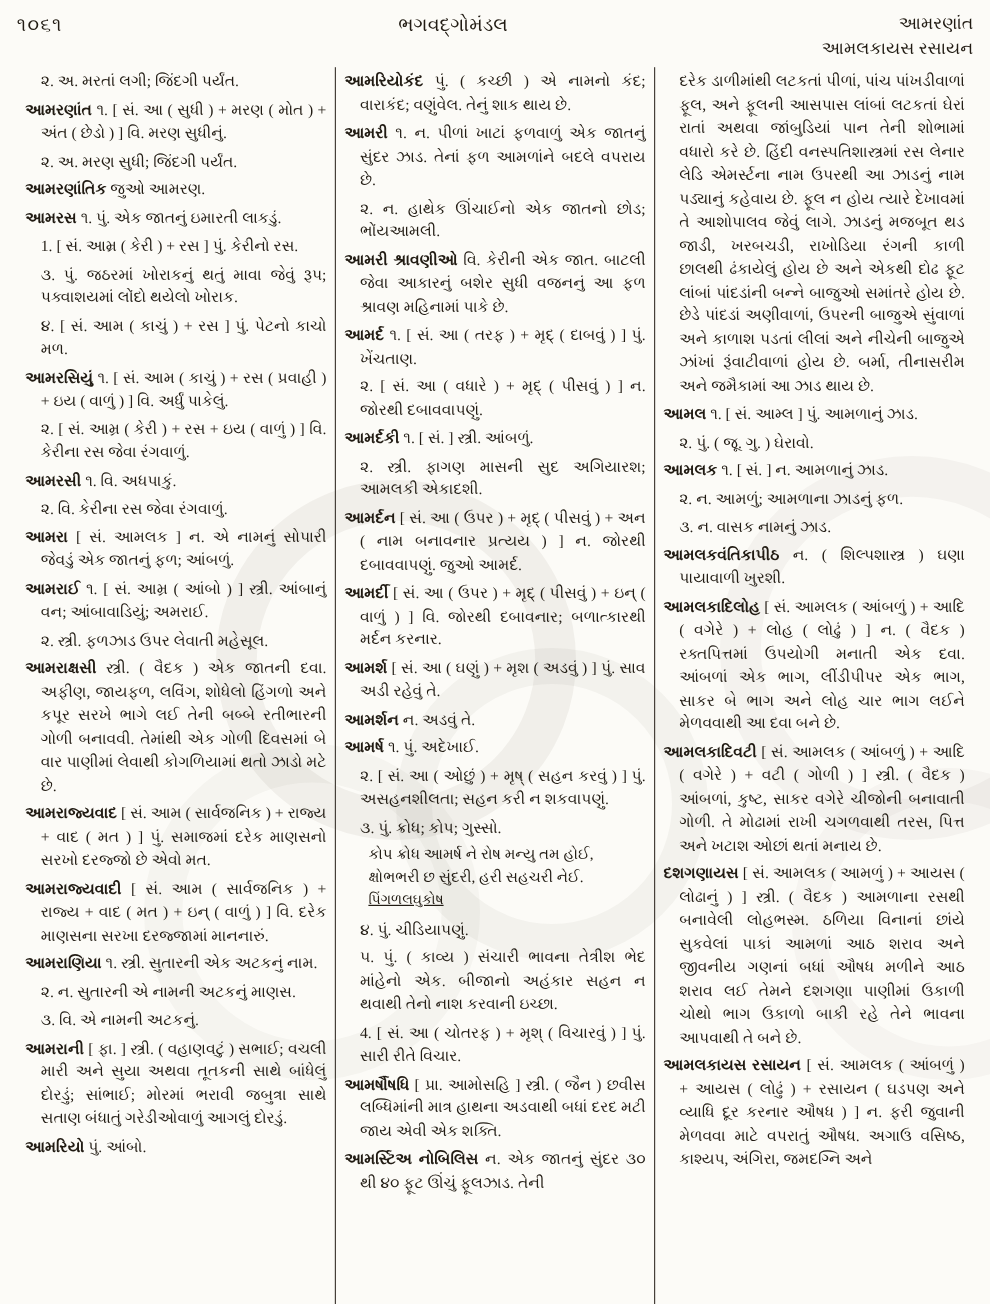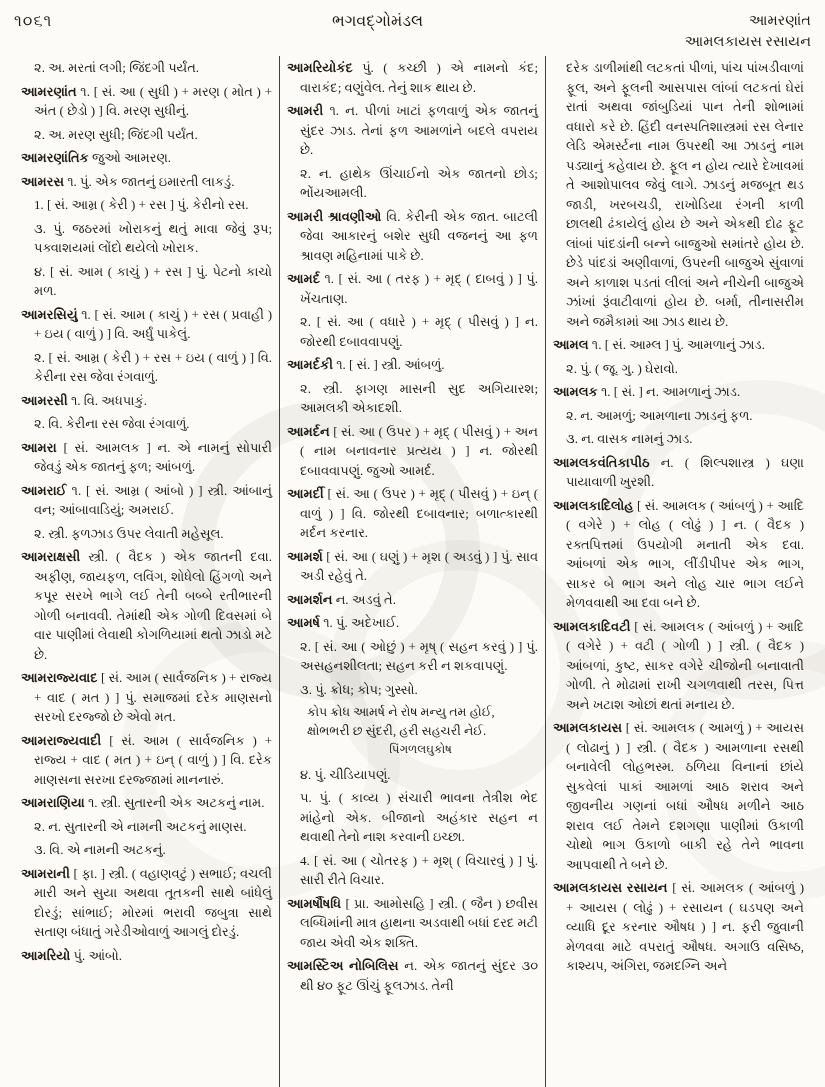--- a/index.html
+++ b/index.html
@@ -29,21 +29,21 @@
   .col { flex: 1 1 0; padding: 2px 7px 0 7px; overflow: hidden; }
   .col + .col { border-left: 1px solid #46403a; }
 
   .entry, .sense { font-size: 13px; line-height: 1.5; text-align: justify; margin-bottom: 4px; }
   .entry { padding-left: 13px; text-indent: -13px; }
   .sense { padding-left: 13px; text-indent: 0; }
   .hw { font-weight: bold; }
 
   .verse { padding-left: 20px; margin: 2px 0 6px 0; font-size: 12.6px; line-height: 1.5; }
   .vline { white-space: normal; }
-  .vsource { text-align: center; font-size: 11.8px; padding-right: 4px; }
+  .vsource { text-align: left; font-size: 11.8px; padding-right: 4px; text-decoration: underline; }
 </style>
 </head>
 <body>
 
 <div class="watermark">
   <div class="ring r1"></div>
   <div class="ring r2"></div>
   <div class="ring r3"></div>
   <div class="ring r4"></div>
   <div class="ring r5"></div>
@@ -115,17 +115,17 @@
     <div class="col">
         <p class="sense">દરેક ડાળીમાંથી લટકતાં પીળાં, પાંચ પાંખડીવાળાં ફૂલ, અને ફૂલની આસપાસ લાંબાં લટકતાં ઘેરાં રાતાં અથવા જાંબુડિયાં પાન તેની શોભામાં વધારો કરે છે. હિંદી વનસ્પતિશાસ્ત્રમાં રસ લેનાર લેડિ એમર્સ્ટના નામ ઉપરથી આ ઝાડનું નામ પડ્યાનું કહેવાય છે. ફૂલ ન હોય ત્યારે દેખાવમાં તે આશોપાલવ જેવું લાગે. ઝાડનું મજબૂત થડ જાડી, ખરબચડી, રાખોડિયા રંગની કાળી છાલથી ઢંકાયેલું હોય છે અને એકથી દોઢ ફૂટ લાંબાં પાંદડાંની બન્ને બાજુઓ સમાંતરે હોય છે. છેડે પાંદડાં અણીવાળાં, ઉપરની બાજુએ સુંવાળાં અને કાળાશ પડતાં લીલાં અને નીચેની બાજુએ ઝાંખાં રૂંવાટીવાળાં હોય છે. બર્મા, તીનાસરીમ અને જમૈકામાં આ ઝાડ થાય છે.</p>
         <p class="entry"><b class="hw">આમલ </b>૧. [ સં. આમ્લ ] પું. આમળાનું ઝાડ.</p>
         <p class="sense">૨. પું. ( જૂ. ગુ. ) ઘેરાવો.</p>
         <p class="entry"><b class="hw">આમલક </b>૧. [ સં. ] ન. આમળાનું ઝાડ.</p>
         <p class="sense">૨. ન. આમળું; આમળાના ઝાડનું ફળ.</p>
         <p class="sense">૩. ન. વાસક નામનું ઝાડ.</p>
         <p class="entry"><b class="hw">આમલકવંતિકાપીઠ </b>ન. ( શિલ્પશાસ્ત્ર ) ઘણા પાયાવાળી ખુરશી.</p>
         <p class="entry"><b class="hw">આમલકાદિલોહ </b>[ સં. આમલક ( આંબળું ) + આદિ ( વગેરે ) + લોહ ( લોઢું ) ] ન. ( વૈદક ) રક્તપિત્તમાં ઉપયોગી મનાતી એક દવા. આંબળાં એક ભાગ, લીંડીપીપર એક ભાગ, સાકર બે ભાગ અને લોહ ચાર ભાગ લઈને મેળવવાથી આ દવા બને છે.</p>
         <p class="entry"><b class="hw">આમલકાદિવટી </b>[ સં. આમલક ( આંબળું ) + આદિ ( વગેરે ) + વટી ( ગોળી ) ] સ્ત્રી. ( વૈદક ) આંબળાં, કુષ્ટ, સાકર વગેરે ચીજોની બનાવાતી ગોળી. તે મોઢામાં રાખી ચગળવાથી તરસ, પિત્ત અને ખટાશ ઓછાં થતાં મનાય છે.</p>
-        <p class="entry"><b class="hw">આમલકાયસ </b>[ સં. આમલક ( આમળું ) + આયસ ( લોઢાનું ) ] સ્ત્રી. ( વૈદક ) આમળાના રસથી બનાવેલી લોહભસ્મ. ઠળિયા વિનાનાં છાંયે સુકવેલાં પાકાં આમળાં આઠ શરાવ અને જીવનીય ગણનાં બધાં ઔષધ મળીને આઠ શરાવ લઈ તેમને દશગણા પાણીમાં ઉકાળી ચોથો ભાગ ઉકાળો બાકી રહે તેને ભાવના આપવાથી તે બને છે.</p>
+        <p class="entry"><b class="hw">દશગણાયસ </b>[ સં. આમલક ( આમળું ) + આયસ ( લોઢાનું ) ] સ્ત્રી. ( વૈદક ) આમળાના રસથી બનાવેલી લોહભસ્મ. ઠળિયા વિનાનાં છાંયે સુકવેલાં પાકાં આમળાં આઠ શરાવ અને જીવનીય ગણનાં બધાં ઔષધ મળીને આઠ શરાવ લઈ તેમને દશગણા પાણીમાં ઉકાળી ચોથો ભાગ ઉકાળો બાકી રહે તેને ભાવના આપવાથી તે બને છે.</p>
         <p class="entry"><b class="hw">આમલકાયસ રસાયન </b>[ સં. આમલક ( આંબળું ) + આયસ ( લોઢું ) + રસાયન ( ઘડપણ અને વ્યાધિ દૂર કરનાર ઔષધ ) ] ન. ફરી જુવાની મેળવવા માટે વપરાતું ઔષધ. અગાઉ વસિષ્ઠ, કાશ્યપ, અંગિરા, જમદગ્નિ અને</p>
       </div>
   </div>
 </div>
 
 </body></html>

